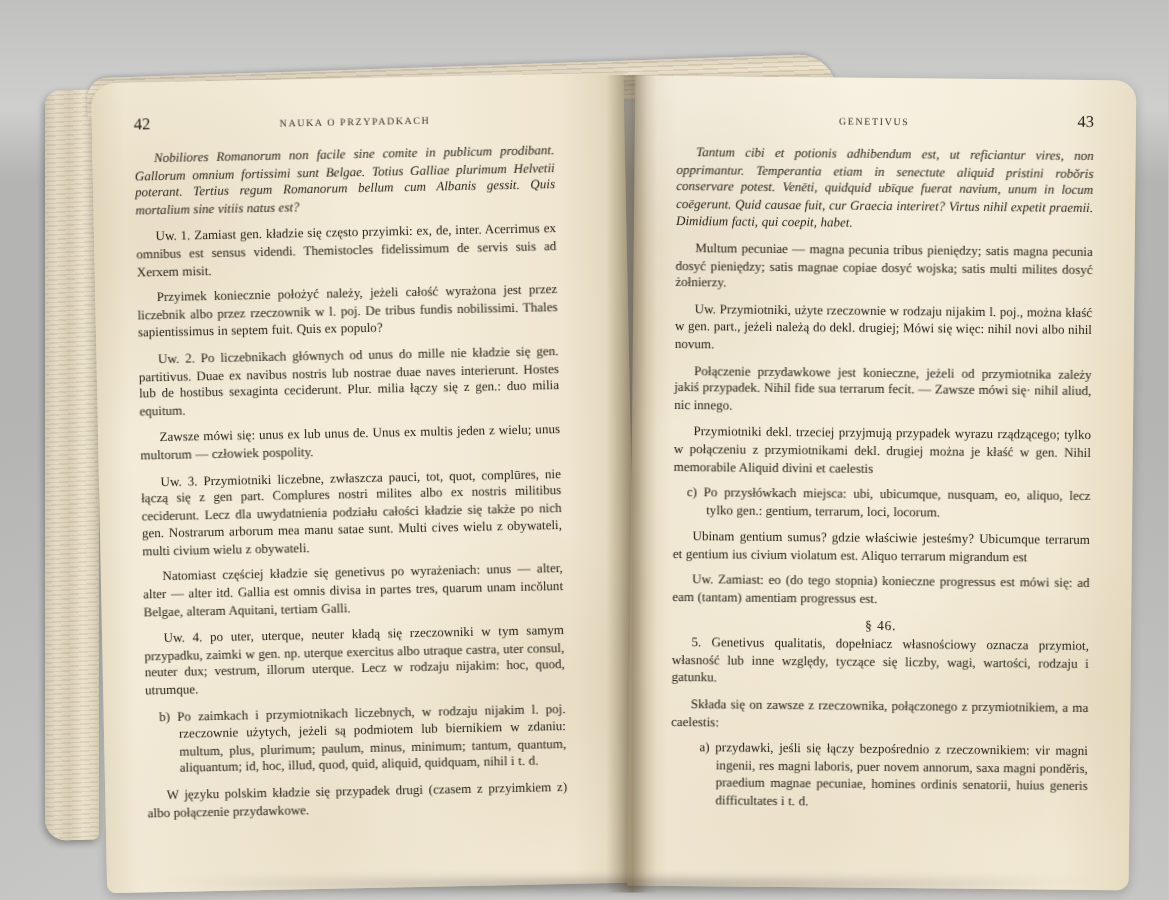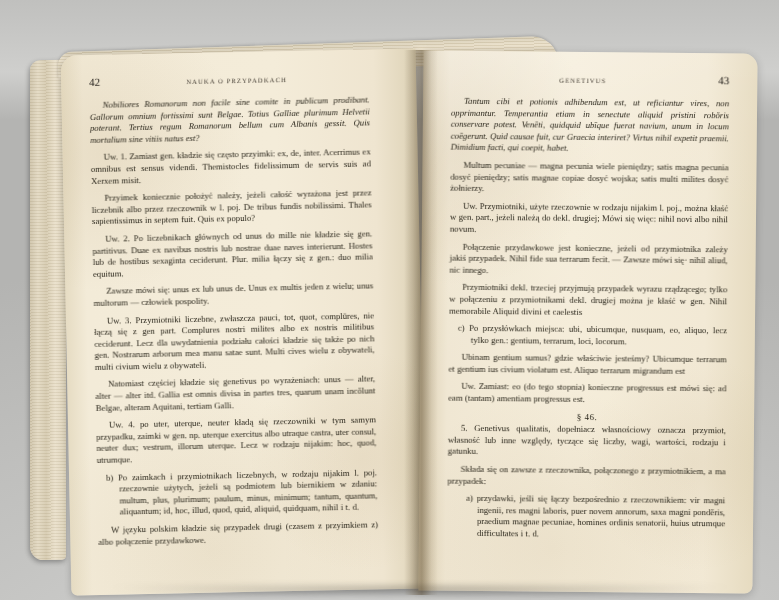--- a/index.html
+++ b/index.html
@@ -255,40 +255,40 @@
 
     <div class="content content-right blur-soft">
 
       <div class="runhead rh-right">
         <span class="rh-title">GENETIVUS</span>
         <span class="folio">43</span>
       </div>
 
       <p class="ind"><i>Tantum cibi et potionis adhibendum est, ut reficiantur vires, non opprimantur. Temperantia etiam in senectute aliquid pristini robŏris conservare potest. Venēti, quidquid ubīque fuerat navium, unum in locum coēgerunt. Quid causae fuit, cur Graecia interiret? Virtus nihil expetit praemii. Dimidium facti, qui coepit, habet.</i></p>
 
-      <p class="ind gap"><span>Multum pecuniae — magna pecunia wiele pieniędzy; satis magna pecunia dosyć pieniędzy; satis magnae copiae dosyć wojska; satis multi milites dosyć żołnierzy.</span></p>
+      <p class="ind gap"><span>Multum pecuniae — magna pecunia tribus pieniędzy; satis magna pecunia dosyć pieniędzy; satis magnae copiae dosyć wojska; satis multi milites dosyć żołnierzy.</span></p>
 
       <p class="ind gap"><span>Uw. Przymiotniki, użyte rzeczownie w rodzaju nijakim l. poj., można kłaść w gen. part., jeżeli należą do dekl. drugiej; Mówi się więc: nihil novi albo nihil novum.</span></p>
 
       <p class="ind gap"><span>Połączenie przydawkowe jest konieczne, jeżeli od przymiotnika zależy jakiś przypadek. Nihil fide sua terrarum fecit. — Zawsze mówi się· nihil aliud, nic innego.</span></p>
 
       <p class="ind gap"><span>Przymiotniki dekl. trzeciej przyjmują przypadek wyrazu rządzącego; tylko w połączeniu z przymiotnikami dekl. drugiej można je kłaść w gen. Nihil memorabile Aliquid divini et caelestis</span></p>
 
       <p class="hang gap"><span>c) Po przysłówkach miejsca: ubi, ubicumque, nusquam, eo, aliquo, lecz tylko gen.: gentium, terrarum, loci, locorum.</span></p>
 
       <p class="ind gap"><span>Ubinam gentium sumus? gdzie właściwie jesteśmy? Ubicumque terrarum et gentium ius civium violatum est. Aliquo terrarum migrandum est</span></p>
 
       <p class="ind gap"><span>Uw. Zamiast: eo (do tego stopnia) konieczne progressus est mówi się: ad eam (tantam) amentiam progressus est.</span></p>
 
       <p class="center gap sect">§ 46.</p>
 
       <p class="ind"><span>5. Genetivus qualitatis, dopełniacz własnościowy oznacza przymiot, własność lub inne względy, tyczące się liczby, wagi, wartości, rodzaju i gatunku.</span></p>
 
-      <p class="ind gap"><span>Składa się on zawsze z rzeczownika, połączonego z przymiotnikiem, a ma przypadek:</span></p>
-
-      <p class="hang2 gap"><span>a) przydawki, jeśli się łączy bezpośrednio z rzeczownikiem: vir magni ingenii, res magni laboris, puer novem annorum, saxa magni pondĕris, praedium magnae pecuniae, homines ordinis senatorii, huius utrumque difficultates i t. d.</span></p>
+      <p class="ind gap"><span>Składa się on zawsze z rzeczownika, połączonego z przymiotnikiem, a ma caelestis:</span></p>
+
+      <p class="hang2 gap"><span>a) przydawki, jeśli się łączy bezpośrednio z rzeczownikiem: vir magni ingenii, res magni laboris, puer novem annorum, saxa magni pondĕris, praedium magnae pecuniae, homines ordinis senatorii, huius generis difficultates i t. d.</span></p>
 
     </div>
   </div>
 
   <div id="gutter"></div>
   <div id="book-shadow"></div>
 </div>
 
 </body></html>

